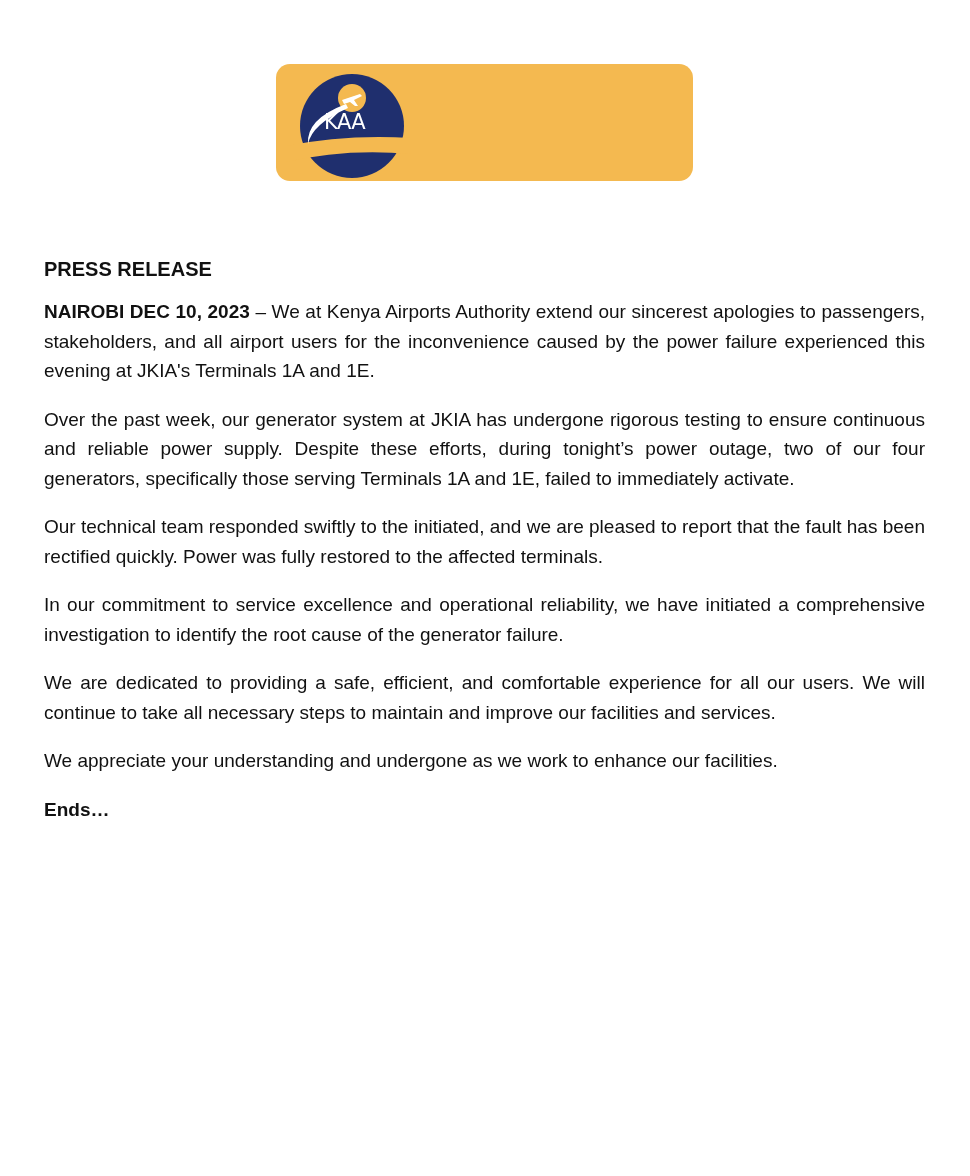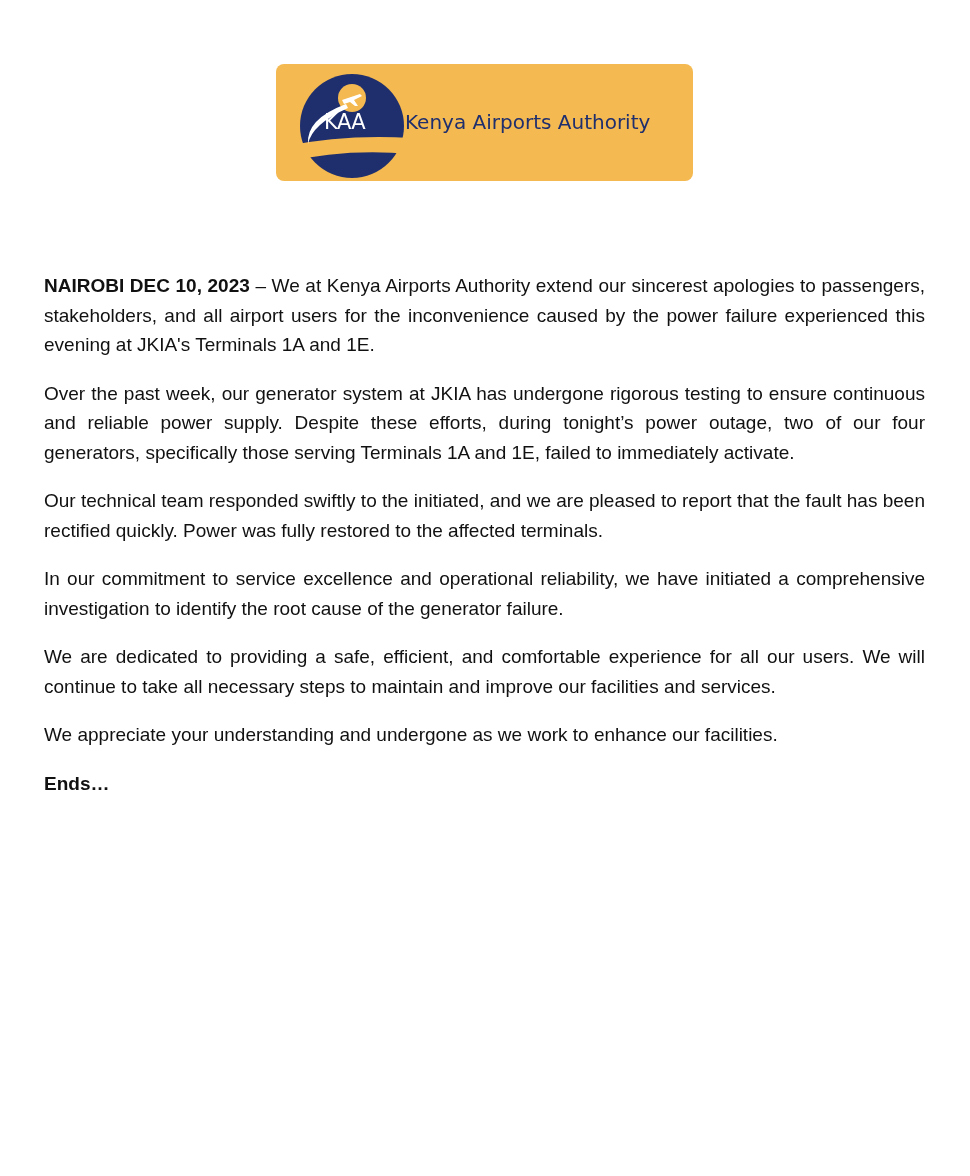--- a/index.html
+++ b/index.html
@@ -15,21 +15,21 @@
       font-family: "Liberation Sans", "DejaVu Sans", sans-serif;
       color: #111111;
     }
     .logo {
       position: absolute;
       left: 276px;
       top: 64px;
       width: 417px;
       height: 117px;
       background: #f4b950;
-      border-radius: 8px;
+      border-radius: 14px;
       overflow: hidden;
     }
     .logo svg { position: absolute; left: 0; top: 0; }
     .logo-text {
       position: absolute;
       left: 129px;
       top: 46px;
       font-family: "DejaVu Sans", sans-serif;
       font-size: 20px;
       color: #1f2f6e;
@@ -75,24 +75,24 @@
 
     <path d="M10 82 Q70 70 135 74 L135 90 Q70 84 10 98 Z" fill="#f4b950"></path>
 
     <circle cx="76" cy="34" r="14" fill="#f4b950"></circle>
 
     <path d="M66 36 L84 30 L86 32 L78 36 L82 42 L79 42 L74 38 L68 40 Z" fill="#ffffff"></path>
 
     <path d="M70 40 Q30 55 32 80 Q36 60 72 44 Z" fill="#ffffff"></path>
   </svg>
   <span style="position:absolute;left:48px;top:46px;font-family:'DejaVu Sans',sans-serif;font-size:21px;color:#ffffff;letter-spacing:-0.5px;">KAA</span>
-  <span class="logo-text">Kenya Airports Authority</span>
 </div>
 
 <div class="content">
+  <div class="heading h1">PRESS RELEASE</div>
 
   <p><span class="dateline">NAIROBI DEC 10, 2023</span><span> – We at Kenya Airports Authority extend our sincerest apologies to passengers, stakeholders, and all airport users for the inconvenience caused by the power failure experienced this evening at JKIA's Terminals 1A and 1E.</span></p>
   <p>Over the past week, our generator system at JKIA has undergone rigorous testing to ensure continuous and reliable power supply. Despite these efforts, during tonight’s power outage, two of our four generators, specifically those serving Terminals 1A and 1E, failed to immediately activate.</p>
   <p>Our technical team responded swiftly to the initiated, and we are pleased to report that the fault has been rectified quickly. Power was fully restored to the affected terminals.</p>
   <p>In our commitment to service excellence and operational reliability, we have initiated a comprehensive investigation to identify the root cause of the generator failure.</p>
   <p>We are dedicated to providing a safe, efficient, and comfortable experience for all our users. We will continue to take all necessary steps to maintain and improve our facilities and services.</p>
   <p>We appreciate your understanding and undergone as we work to enhance our facilities.</p>
   <div class="ends">Ends…</div>
 </div>
 

